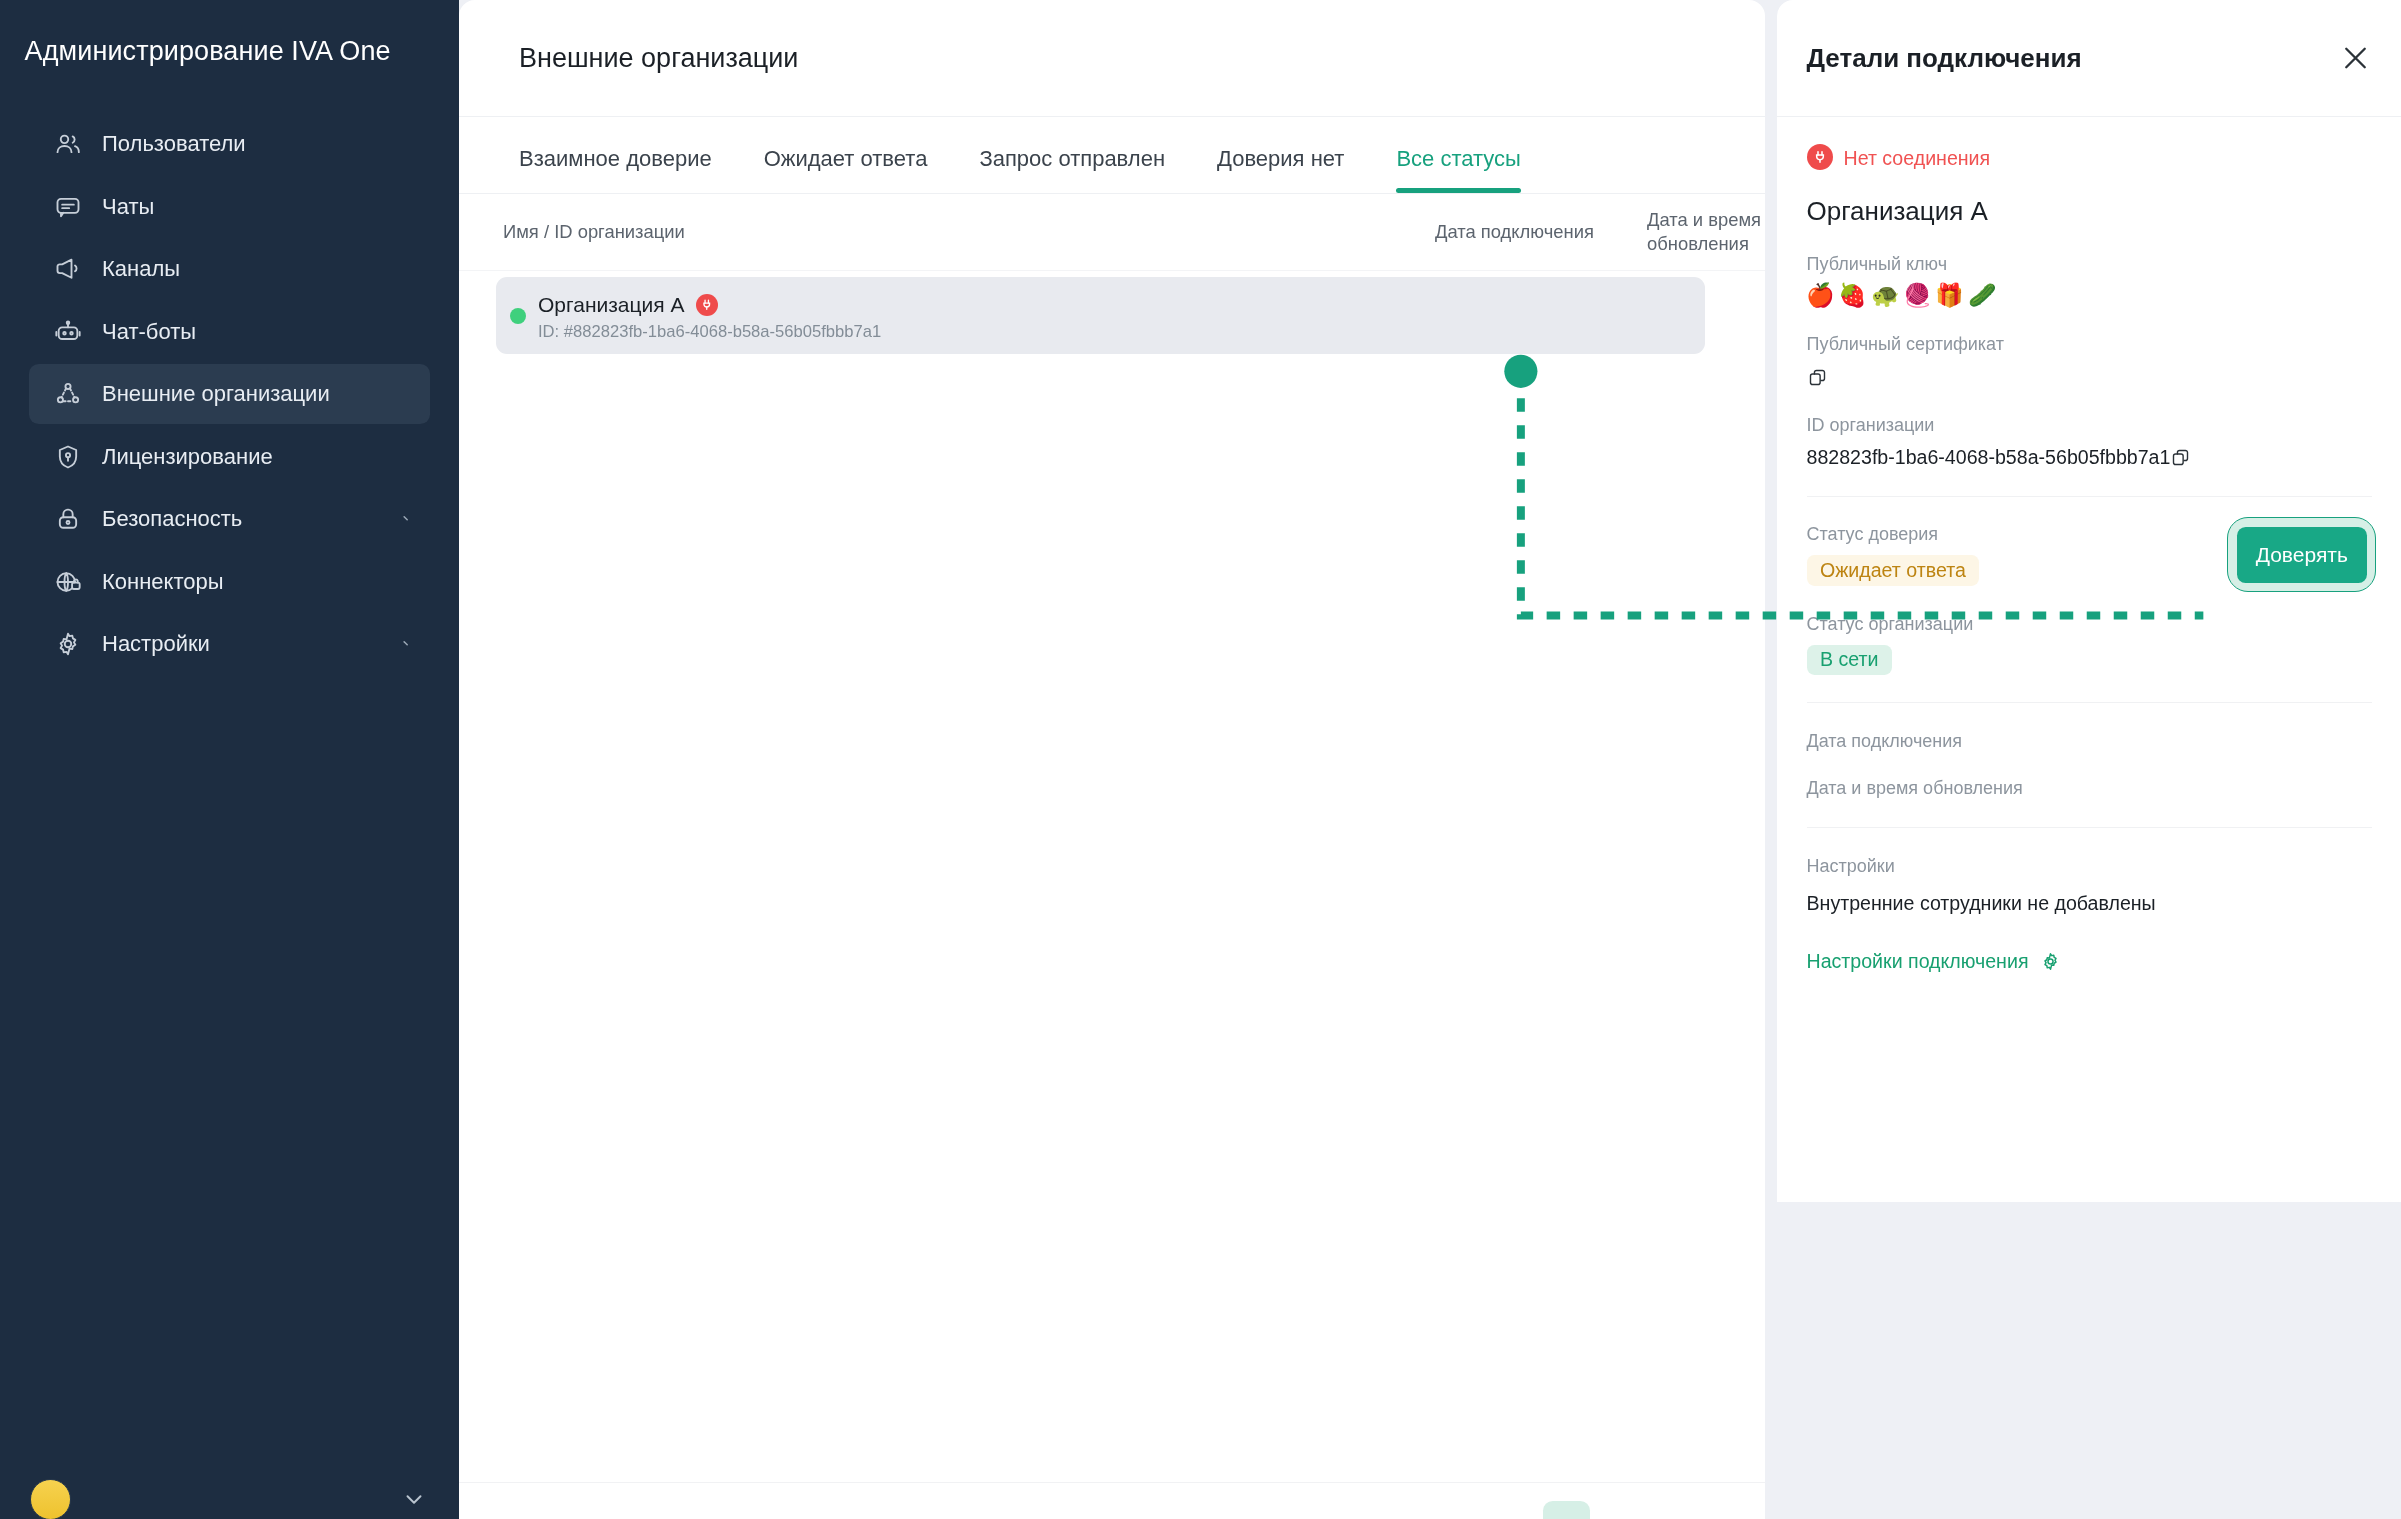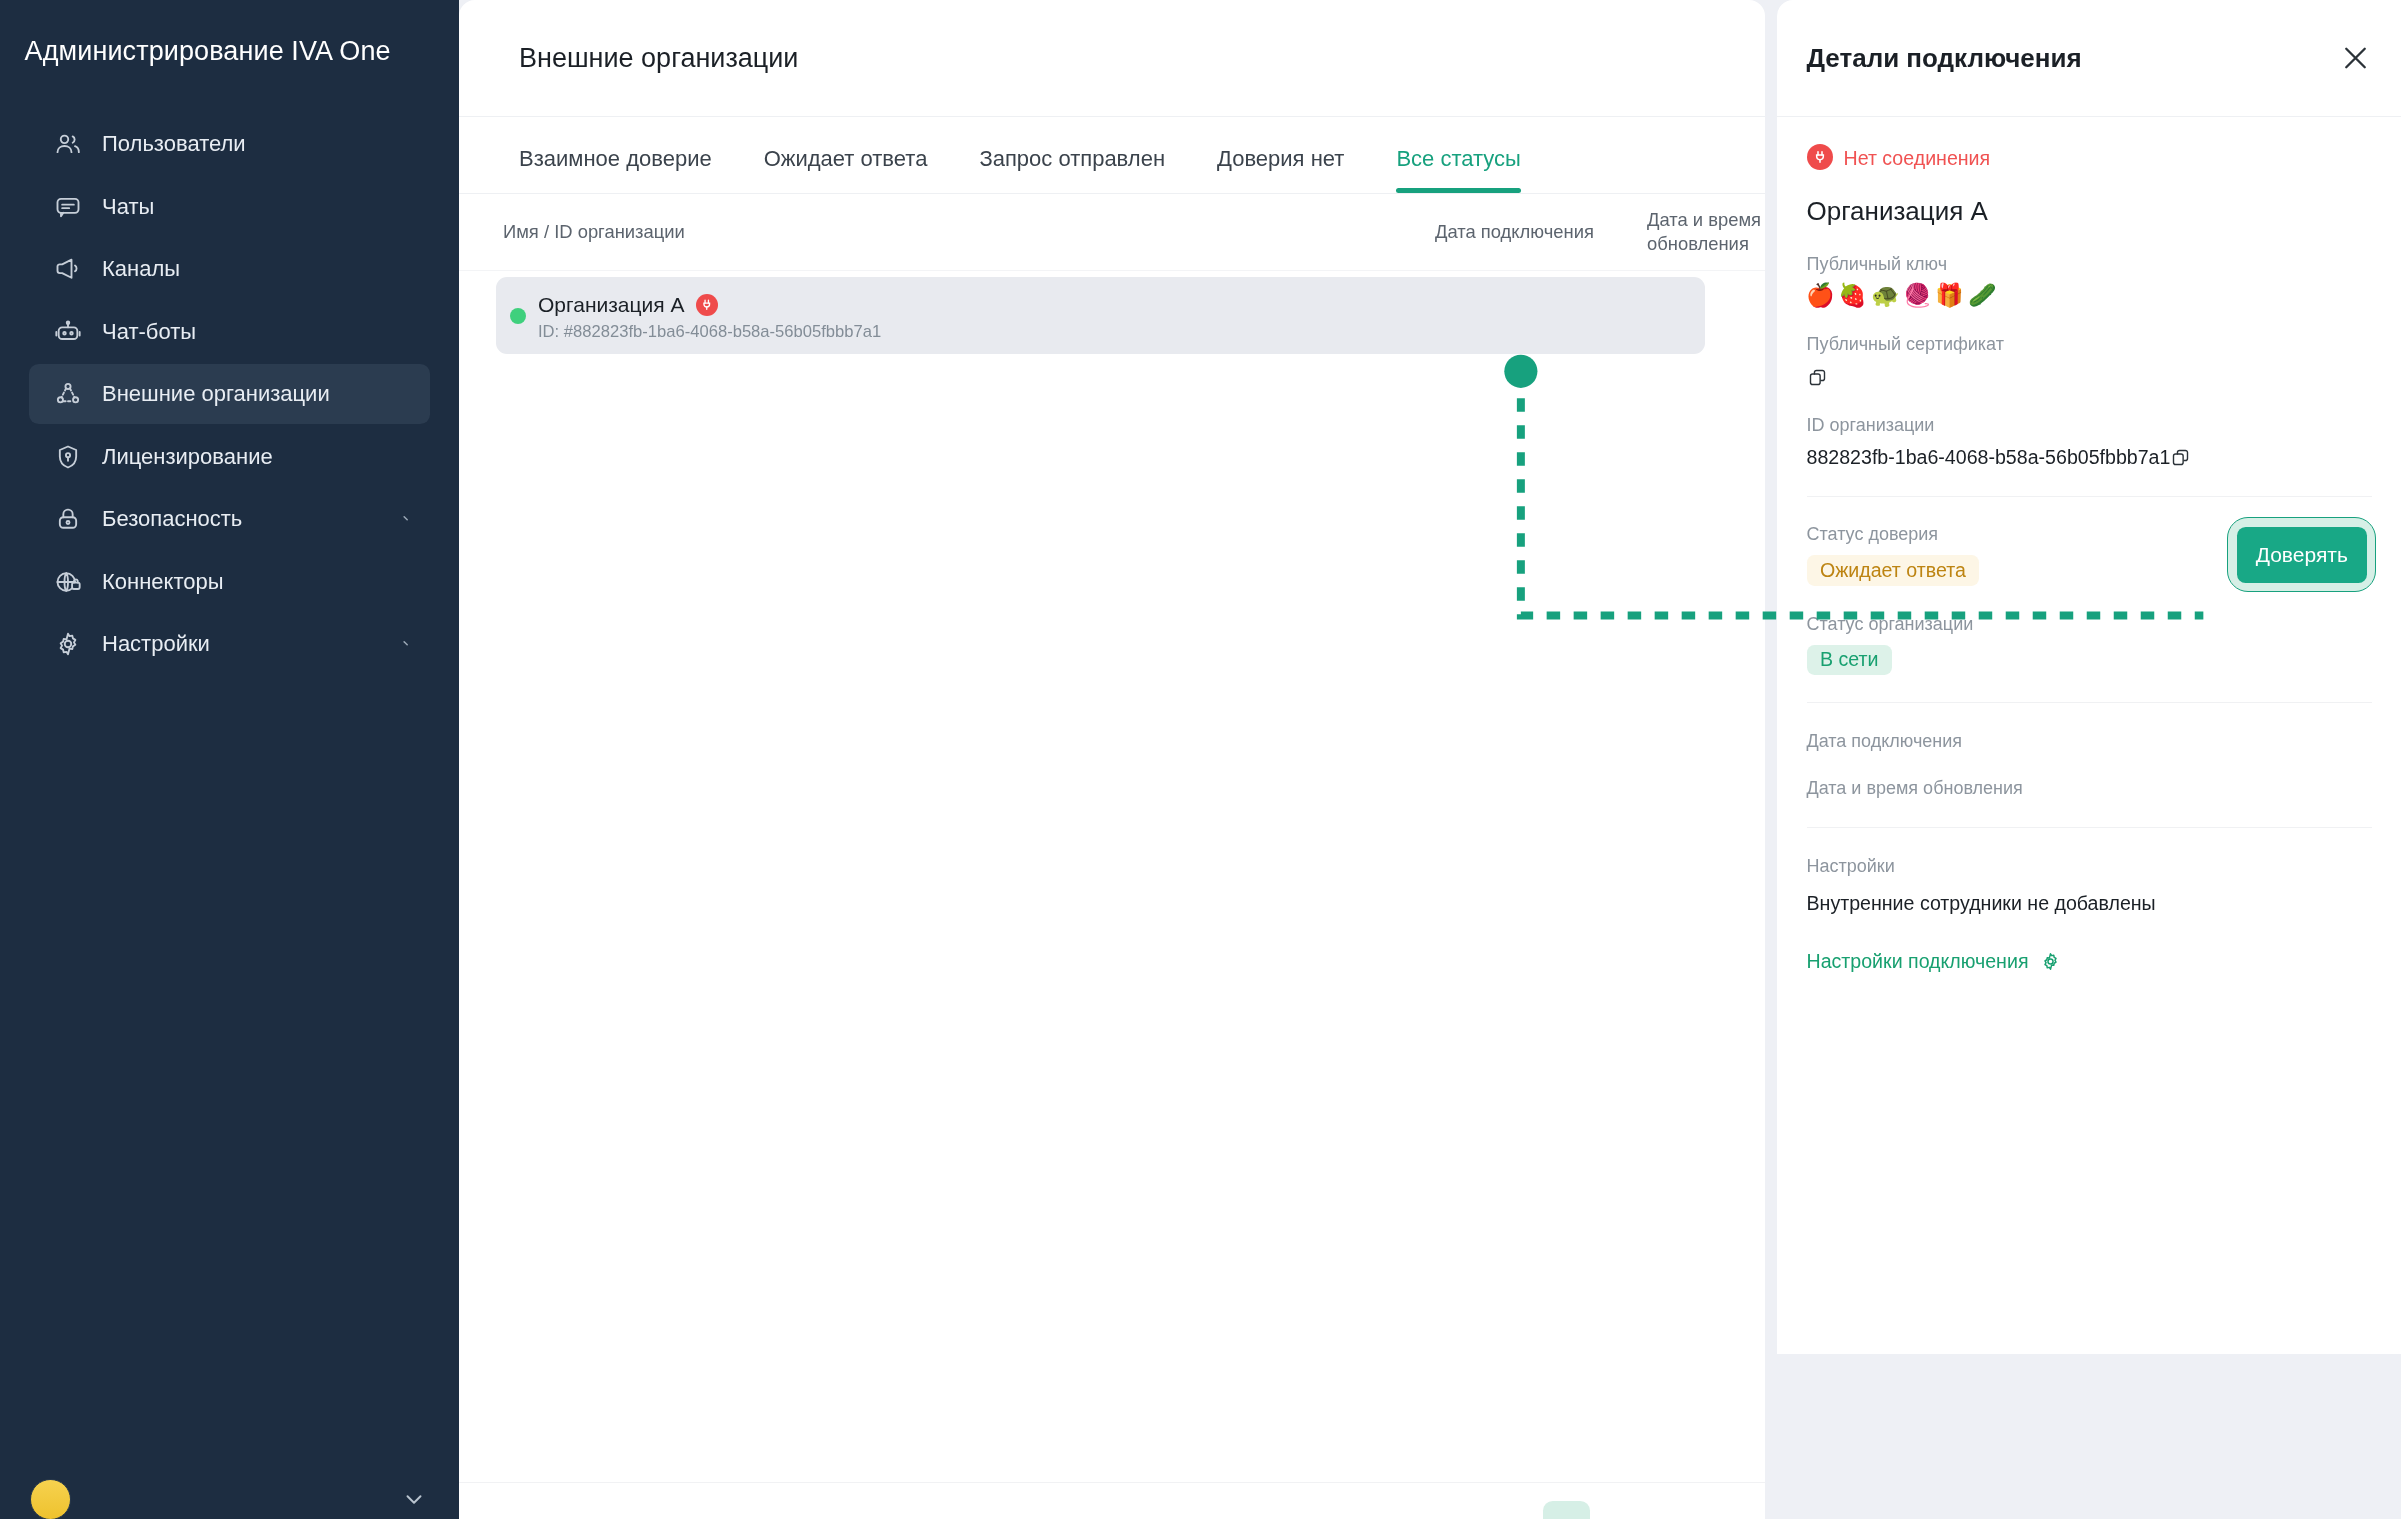--- a/index.html
+++ b/index.html
@@ -166,21 +166,21 @@
     border-radius: 9.8px 9.8px 0 0;
   }
   .main-bottom-line {
     position: absolute; left: 0; right: 0; bottom: 36px;
     height: 1.2px; background: #f1f2f4;
   }
 
   
   .details {
     position: absolute; left: 1777px; top: 0;
-    width: 624px; height: 1354px;
+    width: 624px; height: 1202px;
     background: #ffffff;
     border-radius: 16px 0 0 0;
     overflow: hidden;
   }
   .det-header {
     position: relative;
     height: 117px;
     display: flex; align-items: center;
     padding-left: 29.5px;
     border-bottom: 1.2px solid #eef0f3;

